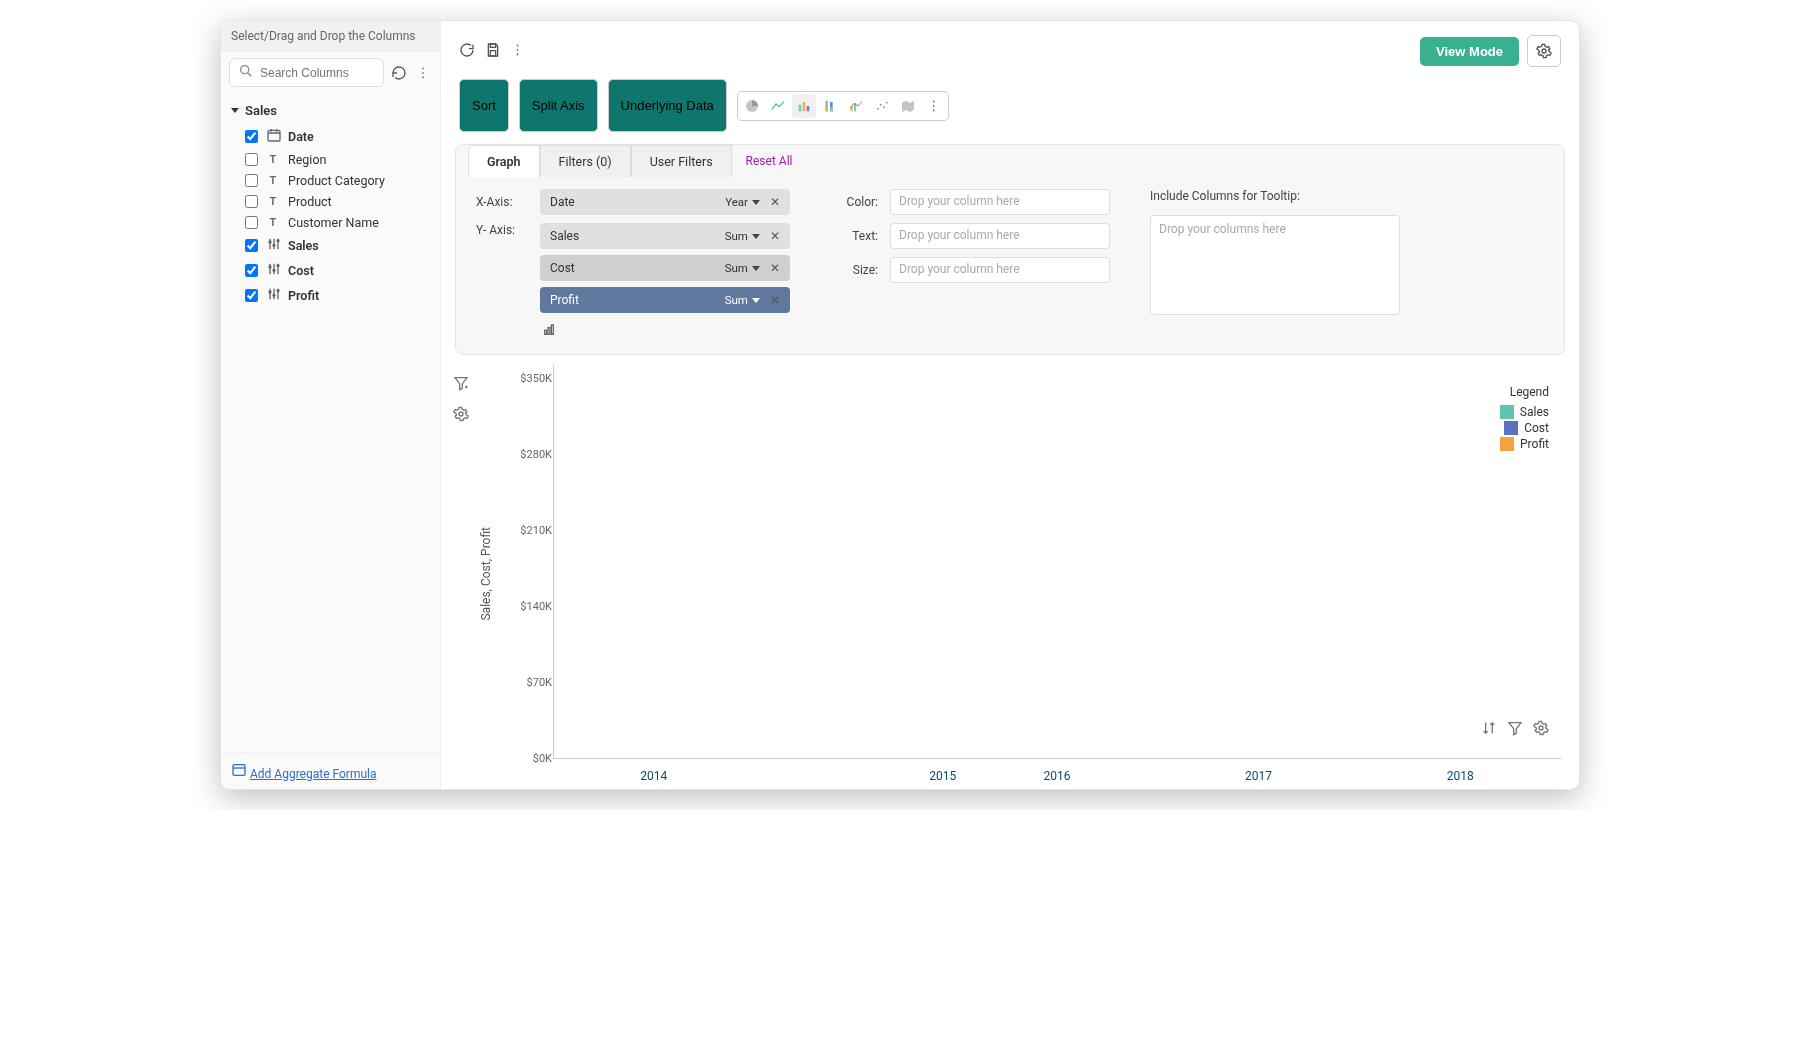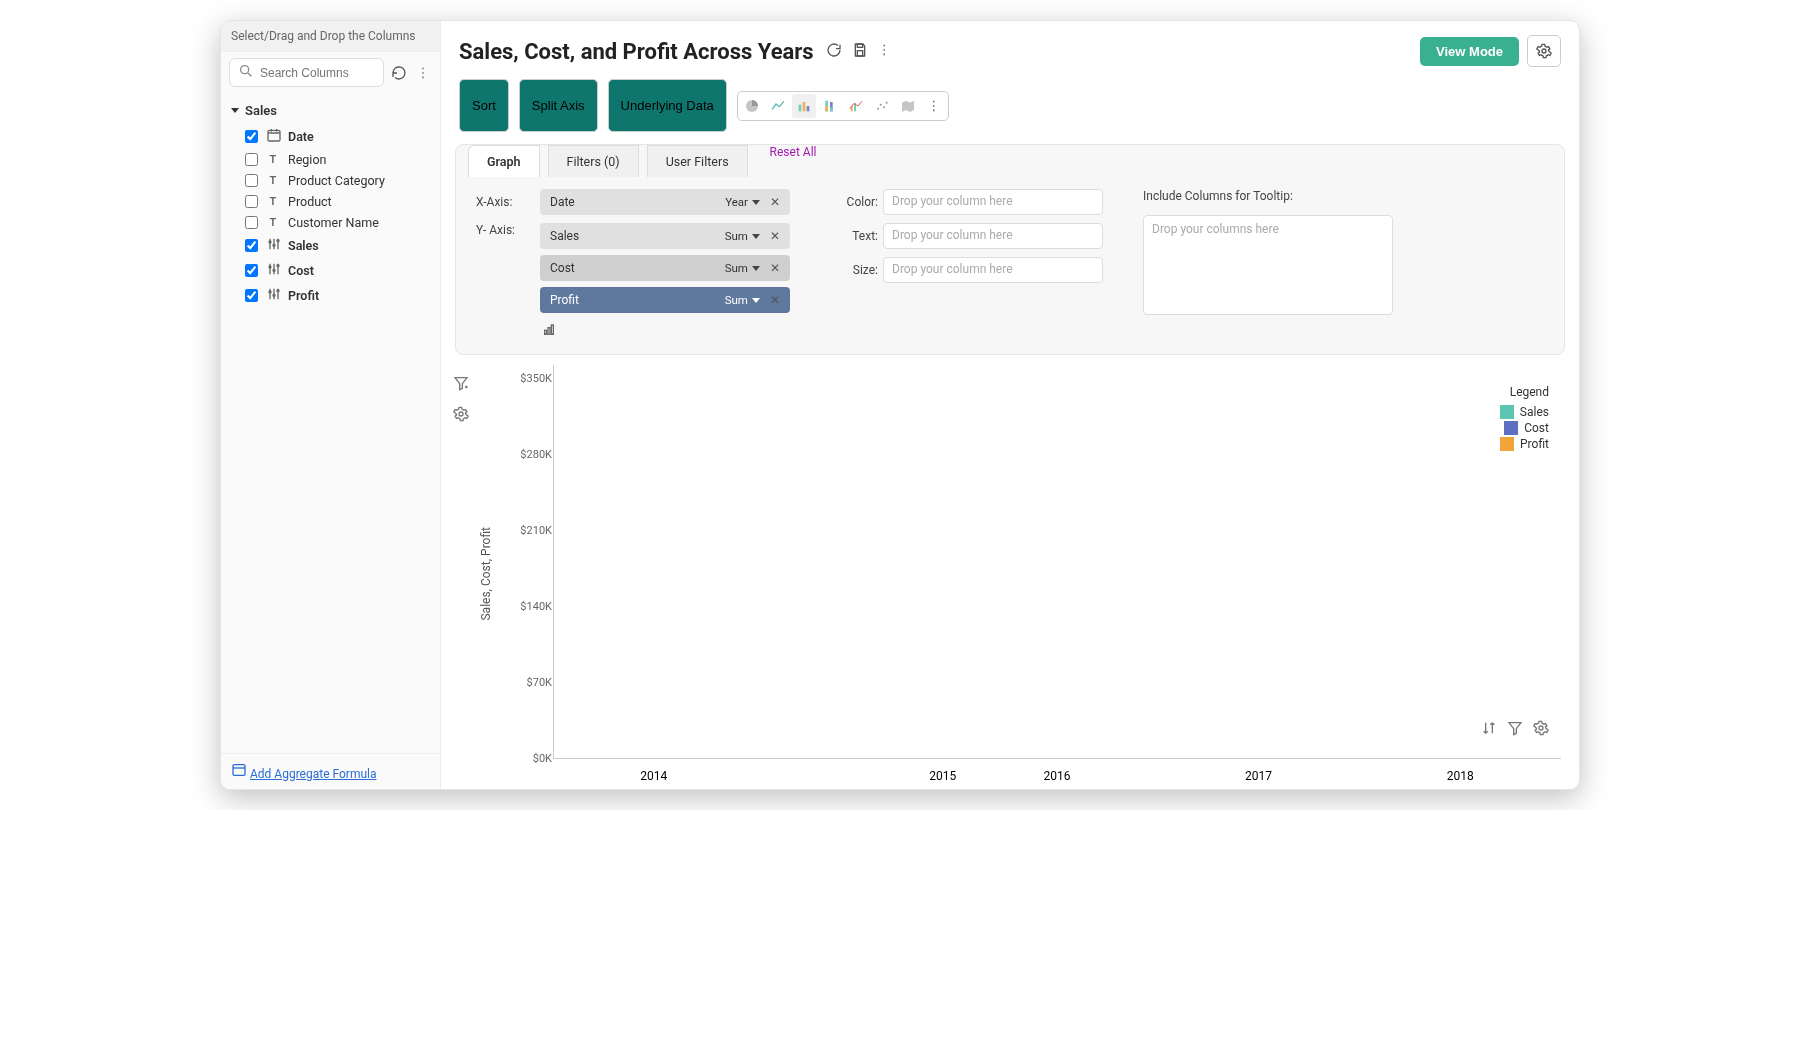--- a/index.html
+++ b/index.html
@@ -123,21 +123,21 @@
   cursor:pointer; opacity:0.85; border-radius:3px;
 }
 .chart-type-group .ct.active { background:#eee; }
 .config-panel {
   margin:6px 14px 0 14px;
   border:1px solid #e5e5e5; border-radius:8px;
   background:#f7f7f7;
   padding:0 0 10px 0;
 }
 .tabs {
-  display:flex; gap:8px;
+  display:flex; align-items:center; gap:0;
   padding:0 12px;
 }
 .tab {
   padding:8px 18px; font-size:12.5px; background:#f0f0f0;
   border:1px solid #ddd; border-bottom:none;
   cursor:pointer;
 }
 .tab:first-child { border-top-left-radius:6px; }
 .tab.active { background:#fff; font-weight:600; }
 .reset-all { margin-left:14px; color:#a21caf; font-size:12px; cursor:pointer;}
@@ -156,21 +156,21 @@
   gap:6px;
 }
 .chip .seg { flex:1; }
 .chip .agg { display:flex; align-items:center; gap:4px; font-size:11.5px;}
 .chip .chev { display:inline-block; width:0;height:0;border-left:4px solid transparent;border-right:4px solid transparent;border-top:5px solid #444;}
 .chip .x { cursor:pointer; color:#555; padding:0 4px;}
 .chip.grey { background:#e0e0e0; }
 .chip.dark { background:#cfcfcf; }
 .chip.blue { background:#5f789e; color:#fff; }
 .chip.blue .chev { border-top-color:#fff; }
-.aes-row { display:flex; align-items:center; gap:5px;}
+.aes-row { display:flex; align-items:center; gap:12px;}
 .aes-label { width:48px; font-size:12px; color:#444; text-align:right;}
 .dropzone {
   width:220px; height:26px; background:#fff; border:1px solid #ddd; border-radius:4px;
   font-size:12px; color:#aaa; padding:4px 8px;
 }
 .tooltip-col .tt-label { font-size:12px; color:#444; margin-bottom:4px;}
 .tooltip-col .tt-zone {
   width:250px; height:100px; background:#fff; border:1px solid #ddd; border-radius:4px;
   font-size:12px; color:#aaa; padding:6px 8px;
 }
@@ -207,21 +207,21 @@
   padding:0 10px;
 }
 .year-group {
   flex:1; display:flex; align-items:flex-end; justify-content:center; gap:4px;
 }
 .bar { width:38px; }
 .c-sales { background:#5ec6b0; }
 .c-cost  { background:#5f6fc0; }
 .c-profit{ background:#f1a43a; }
 .x-ticks {
-  display:flex; justify-content:space-around; font-size:12px; color:#000000; padding-top:6px;
+  display:flex; justify-content:space-around; font-size:12px; color:#0c4a6e; padding-top:6px;
 }
 .legend {
   position:absolute; right:30px; top:30px; font-size:12px;
 }
 .legend-title { font-weight:400; color:#333; margin-bottom:6px; text-align:right;}
 .leg-item { display:flex; align-items:center; gap:6px; justify-content:flex-end; margin:2px 0;}
 .leg-sw { width:14px; height:14px; }
 .chart-bottom-icons {
   position:absolute; right:30px; bottom:50px; display:flex; gap:10px; color:#777;
 }
@@ -333,21 +333,20 @@
             <line x1="3" y1="9" x2="21" y2="9"></line>
           </svg>
       </span>
       <a href="#">Add Aggregate Formula</a>
     </div>
   </aside>
 
   <main class="main">
     <div class="title-row">
       <div class="title-left">
-        <h1 class="page-title">Sales, Cost, and Profit Across Years</h1>
         <div class="title-icons">
           <span>
             <svg class="i" viewBox="0 0 24 24" fill="none" stroke="#555" stroke-width="2">
                 <path d="M21 12a9 9 0 1 1-3-6.7"></path>
                 <polyline points="21 4 21 10 15 10"></polyline>
               </svg>
           </span>
           <span>
             <svg class="i" viewBox="0 0 24 24" fill="none" stroke="#555" stroke-width="2">
                 <path d="M5 3h11l3 3v15H5z"></path>

